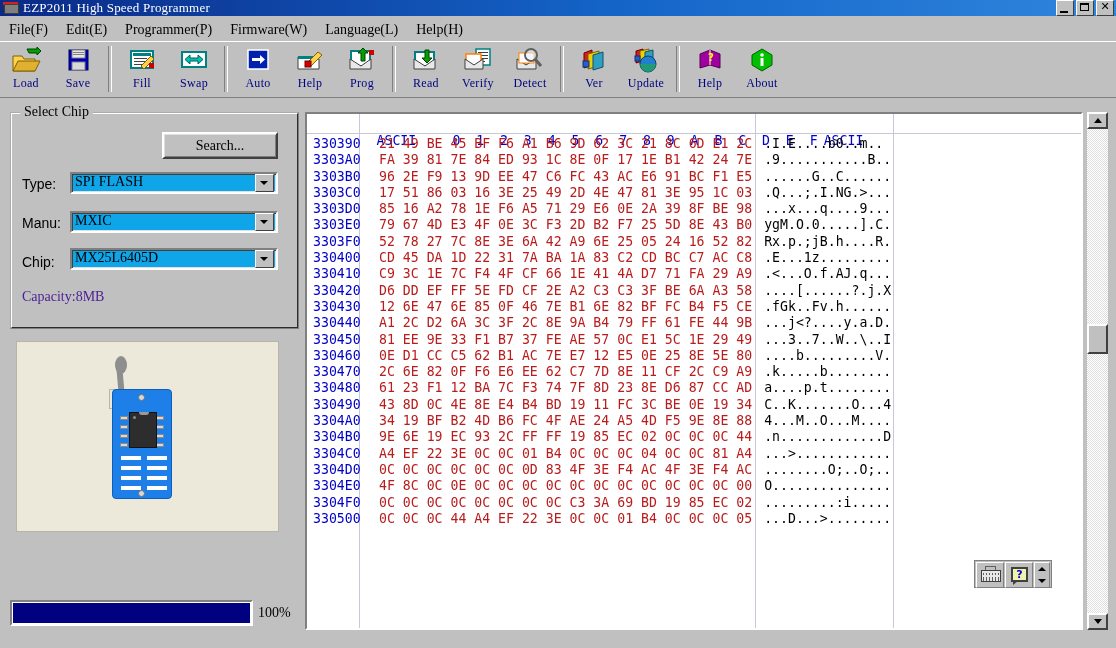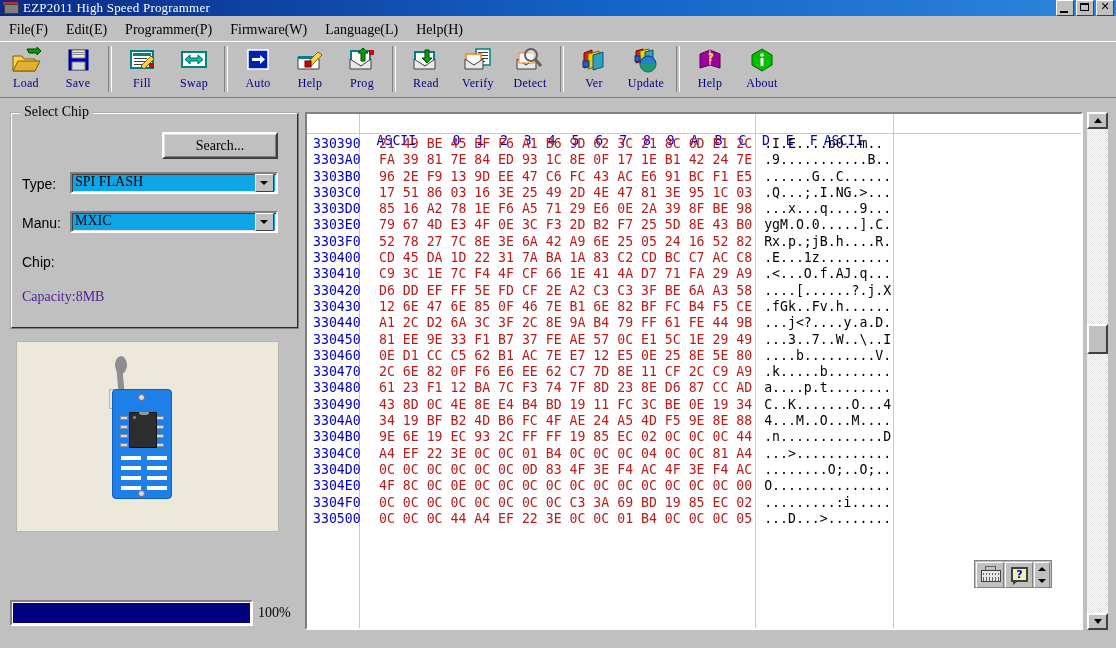--- a/index.html
+++ b/index.html
@@ -577,20 +577,24 @@
     <span class="carrow"></span>
   </div>
 
   <div class="field-label" style="left:22px; top:215px;">Manu:</div>
   <div class="combo" style="left:70px; top:211px; width:208px;">
     <span class="cval">MXIC</span>
     <span class="carrow"></span>
   </div>
 
   <div class="field-label" style="left:22px; top:254px;">Chip:</div>
+  <div class="combo" style="left:70px; top:248px; width:208px;">
+    <span class="cval">MX25L6405D</span>
+    <span class="carrow"></span>
+  </div>
 
   <div id="capacity-text">Capacity:8MB</div>
 
   <div id="socket-panel">
     <div id="socket-lever-slot"></div>
     <div id="socket-lever"></div>
     <div id="socket-lever-knob"></div>
     <div id="socket-body"></div>
     <div class="socket-screw" style="left:121px; top:52px;"></div>
     <div class="socket-screw" style="left:121px; top:148px;"></div>

